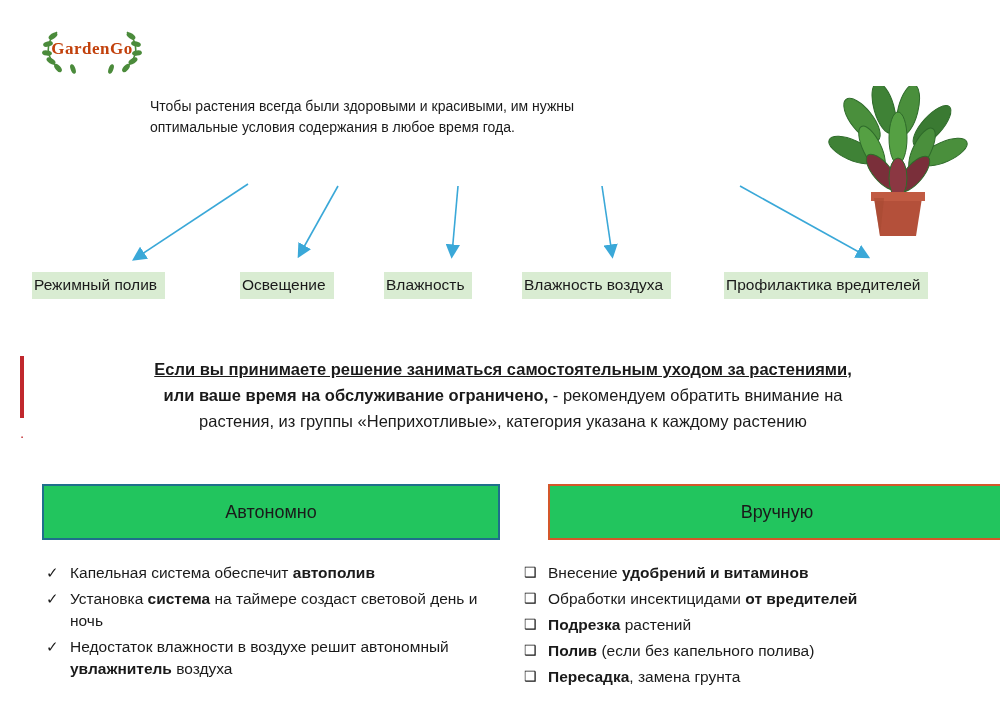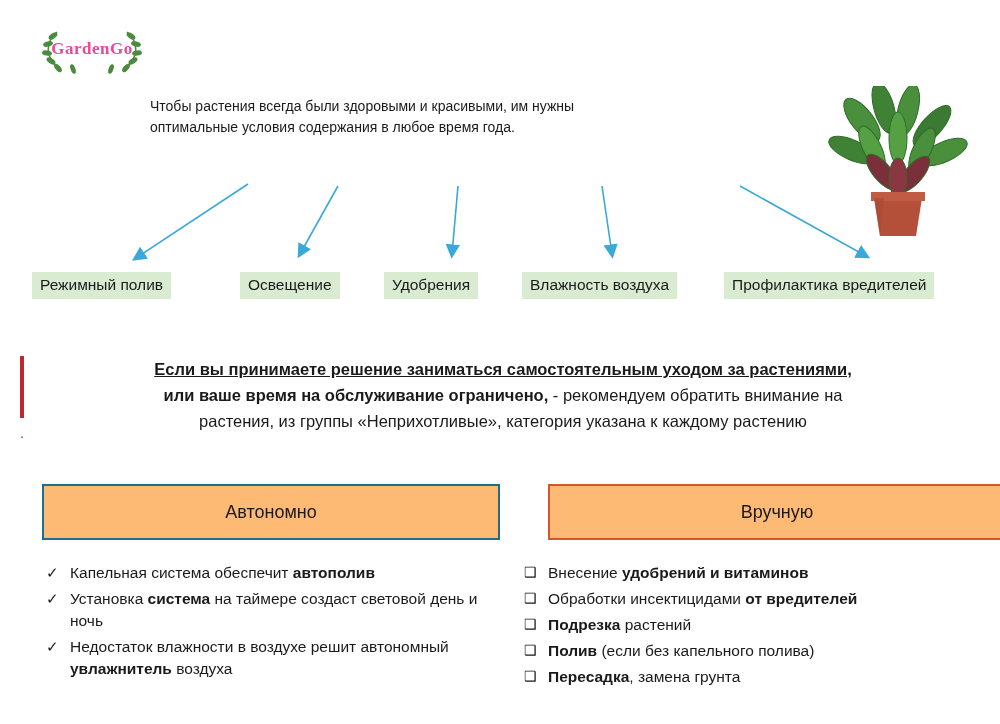--- a/index.html
+++ b/index.html
@@ -33,21 +33,21 @@
     flex-direction: column;
     align-items: center;
     justify-content: center;
     position: relative;
   }
   .logo-text {
     font-family: "Liberation Serif", serif;
     font-size: 17px;
     font-weight: bold;
     letter-spacing: 0.5px;
-    color: #ec4899;
+    color: #c2410c;
     position: relative;
     z-index: 2;
   }
   .logo-wreath {
     position: absolute;
     left: 50%;
     top: 50%;
     transform: translate(-50%, -50%);
     width: 110px;
     height: 54px;
@@ -106,21 +106,21 @@
     top: 272px;
     width: 950px;
     height: 28px;
   }
   .tag {
     position: absolute;
     top: 0;
     background: #d9ecd2;
     font-size: 15.5px;
     color: #1a1a1a;
-    padding: 3px 8px 4px 8px;
+    padding: 3px 8px 4px 2px;
     white-space: nowrap;
     line-height: 20px;
   }
 
   
   .callout-bar {
     position: absolute;
     left: 20px;
     top: 356px;
     width: 4px;
@@ -152,21 +152,21 @@
   }
 
   
   .box {
     position: absolute;
     height: 52px;
     display: flex;
     align-items: center;
     justify-content: center;
     font-size: 18px;
-    background: #fdba74;
+    background: #22c55e;
   }
   .box-auto {
     left: 42px;
     top: 484px;
     width: 454px;
     border: 2px solid #1f6f8b;
   }
   .box-manual {
     left: 520px;
     top: 484px;
@@ -280,21 +280,21 @@
     <line x1="338" y1="186" x2="300" y2="254"></line>
     <line x1="458" y1="186" x2="452" y2="254"></line>
     <line x1="602" y1="186" x2="612" y2="254"></line>
     <line x1="740" y1="186" x2="866" y2="256"></line>
   </g>
 </svg>
 
 <div class="tags">
   <span class="tag" style="left:0px">Режимный полив</span>
   <span class="tag" style="left:208px">Освещение</span>
-  <span class="tag" style="left:352px">Удобрения</span>
+  <span class="tag" style="left:352px">Влажность</span>
   <span class="tag" style="left:692px">Профилактика вредителей</span>
   <span class="tag" style="left:490px">Влажность воздуха</span>
 </div>
 
 <div class="callout-bar"></div>
 <div class="callout-dot">.</div>
 <div class="callout">
   <div class="lead">Если вы принимаете решение заниматься самостоятельным уходом за растениями,</div>
   <div><span class="lead2">или ваше время на обслуживание ограничено,</span><span> - рекомендуем обратить внимание на</span></div>
   <div>растения, из группы «Неприхотливые»,  категория указана к каждому растению</div>

